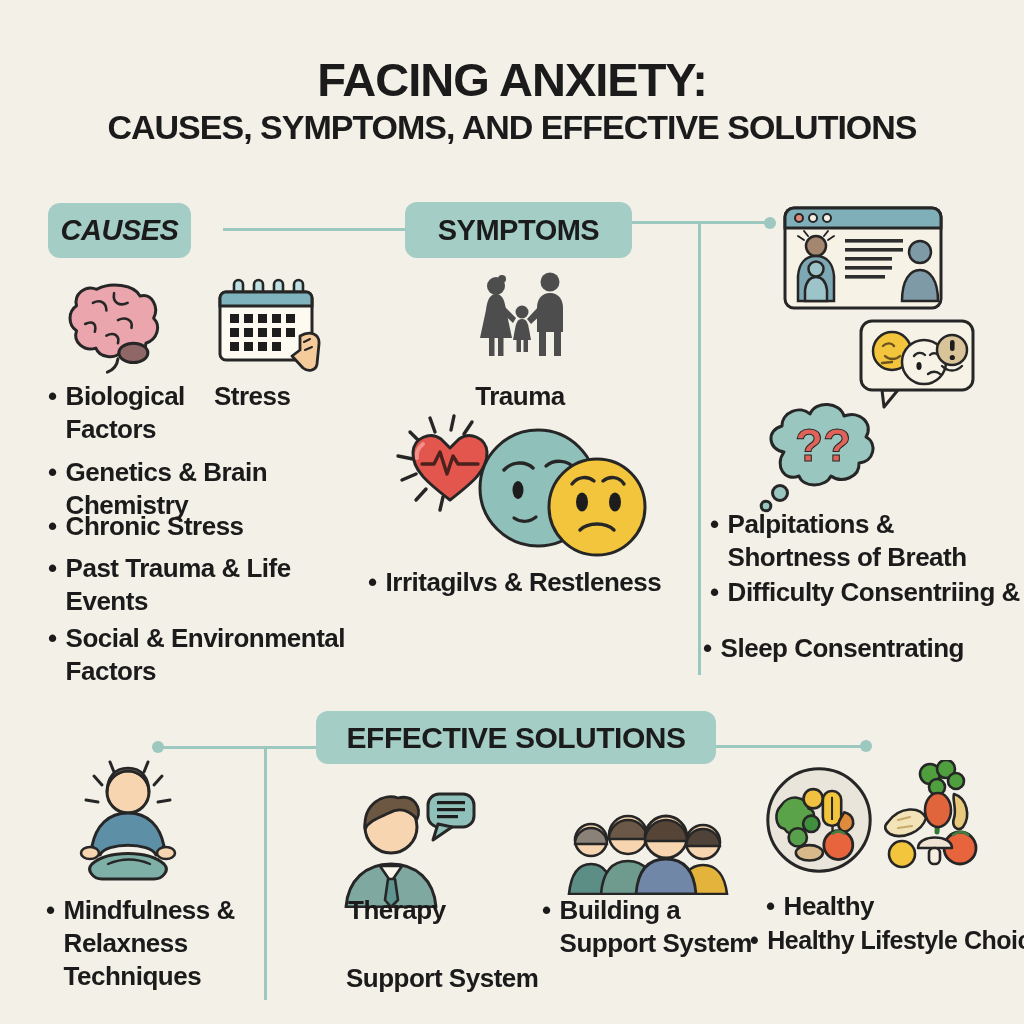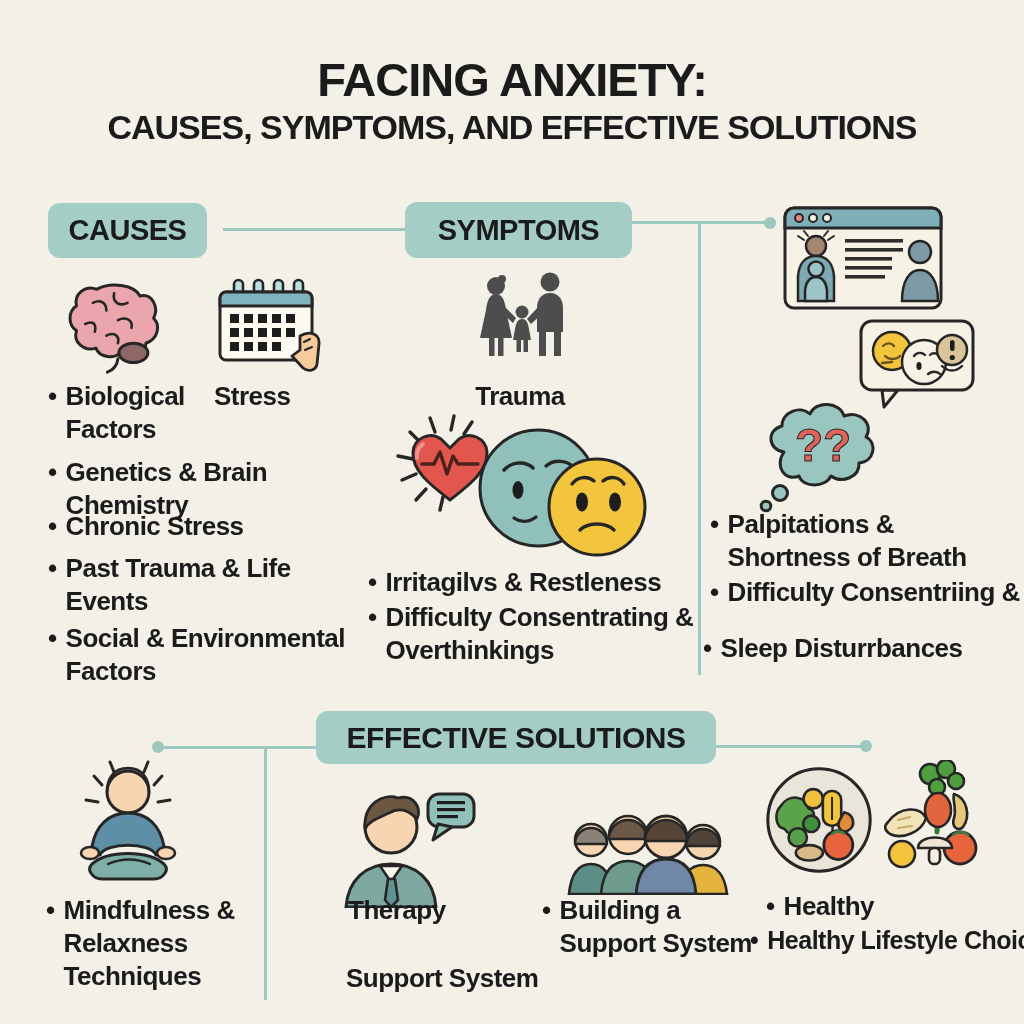--- a/index.html
+++ b/index.html
@@ -37,21 +37,21 @@
   <div class="abs line-h" style="left:223px;top:228px;width:182px;"></div>
   <div class="abs line-h" style="left:632px;top:221px;width:137px;"></div>
   <div class="abs node-dot" style="left:764px;top:217px;"></div>
   <div class="abs line-v" style="left:698px;top:223px;height:452px;"></div>
   <div class="abs node-dot" style="left:152px;top:741px;"></div>
   <div class="abs line-h" style="left:158px;top:746px;width:158px;"></div>
   <div class="abs line-v" style="left:264px;top:747px;height:253px;"></div>
   <div class="abs line-h" style="left:716px;top:745px;width:150px;"></div>
   <div class="abs node-dot" style="left:860px;top:740px;"></div>
 
-  <div class="abs hdr" style="left:48px;top:203px;width:159px;height:55px;">
+  <div class="abs hdr" style="left:48px;top:203px;width:143px;height:55px;font-style:italic;">
     <span>CAUSES</span>
   </div>
   <div class="abs hdr" style="left:405px;top:202px;width:227px;height:56px;">
     <span>SYMPTOMS</span>
   </div>
   <div class="abs hdr" style="left:316px;top:711px;width:400px;height:53px;font-size:30px;">
     <span>EFFECTIVE SOLUTIONS</span>
   </div>
 
   <div class="abs" style="left:64px;top:272px;">
@@ -171,23 +171,20 @@
       <path d="M127 55 C133 50 143 50 148 58" fill="none" stroke="#262626" stroke-width="3.4" stroke-linecap="round"></path>
       <ellipse cx="106" cy="76" rx="6" ry="9.5" fill="#1d1d1d"></ellipse>
       <ellipse cx="139" cy="76" rx="6" ry="9.5" fill="#1d1d1d"></ellipse>
       <path d="M104 104 C112 96 130 96 138 104" fill="none" stroke="#262626" stroke-width="3.4" stroke-linecap="round"></path>
     </svg>
   </div>
 
   <div class="abs item bullet" style="left:368px;top:566px;width:335px;">
     <span>Irritagilvs &amp; Restleness</span>
   </div>
-  <div class="abs item bullet" style="left:368px;top:601px;width:335px;">
-    <span>Difficulty Consentrating &amp; Overthinkings</span>
-  </div>
 
   <div class="abs" style="left:783px;top:206px;">
     <svg width="160" height="104" viewBox="0 0 160 104">
       <rect x="2" y="2" width="156" height="100" rx="9" fill="#f7f2e6" stroke="#262626" stroke-width="3"></rect>
       <path d="M2 22 V11 a9 9 0 0 1 9-9 h138 a9 9 0 0 1 9 9 v11 Z" fill="#7fb0ba" stroke="#262626" stroke-width="3"></path>
       <circle cx="16" cy="12" r="4" fill="#e08a7a" stroke="#262626" stroke-width="2"></circle>
       <circle cx="30" cy="12" r="4" fill="#f7f2e6" stroke="#262626" stroke-width="2"></circle>
       <circle cx="44" cy="12" r="4" fill="#f7f2e6" stroke="#262626" stroke-width="2"></circle>
       <circle cx="33" cy="40" r="10" fill="#a5876f" stroke="#262626" stroke-width="2.5"></circle>
       <path d="M21 34 L15 30 M25 30 L21 25 M45 34 L51 30 M41 30 L45 25" stroke="#262626" stroke-width="2" stroke-linecap="round"></path>
@@ -232,21 +229,21 @@
     </svg>
   </div>
 
   <div class="abs item bullet" style="left:710px;top:508px;width:312px;">
     <span>Palpitations &amp; Shortness of Breath</span>
   </div>
   <div class="abs item bullet" style="left:710px;top:576px;width:330px;white-space:nowrap;">
     <span>Difficulty Consentriing &amp;</span>
   </div>
   <div class="abs item bullet" style="left:703px;top:632px;width:320px;white-space:nowrap;">
-    <span>Sleep Disturrbances</span>
+    <span>Sleep Consentrating</span>
   </div>
 
   <div class="abs" style="left:50px;top:752px;">
     <svg width="160" height="142" viewBox="0 0 160 142">
       <g stroke="#262626" stroke-width="3" stroke-linecap="round">
         <line x1="44" y1="24" x2="52" y2="33"></line>
           <line x1="36" y1="48" x2="48" y2="50"></line>
         <line x1="112" y1="24" x2="104" y2="33"></line>
           <line x1="120" y1="48" x2="108" y2="50"></line>
         <line x1="60" y1="10" x2="64" y2="20"></line>

